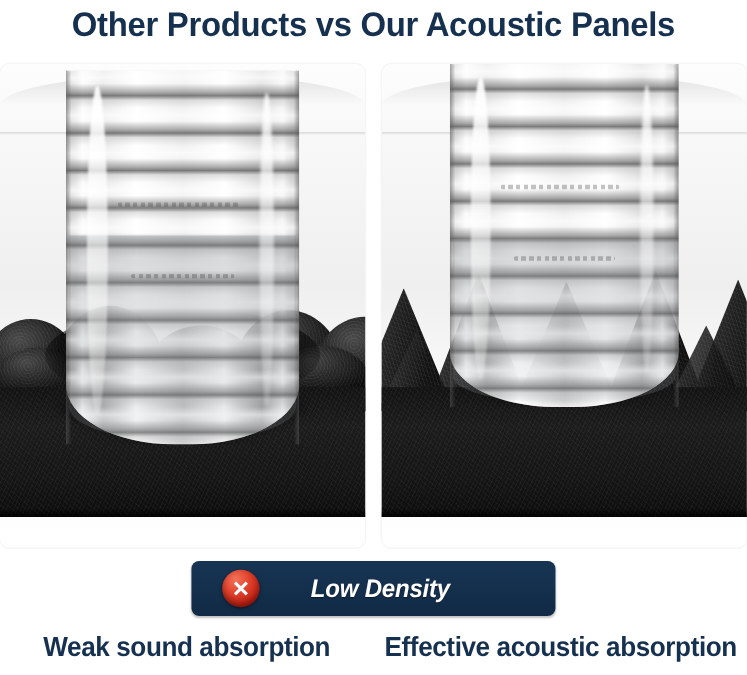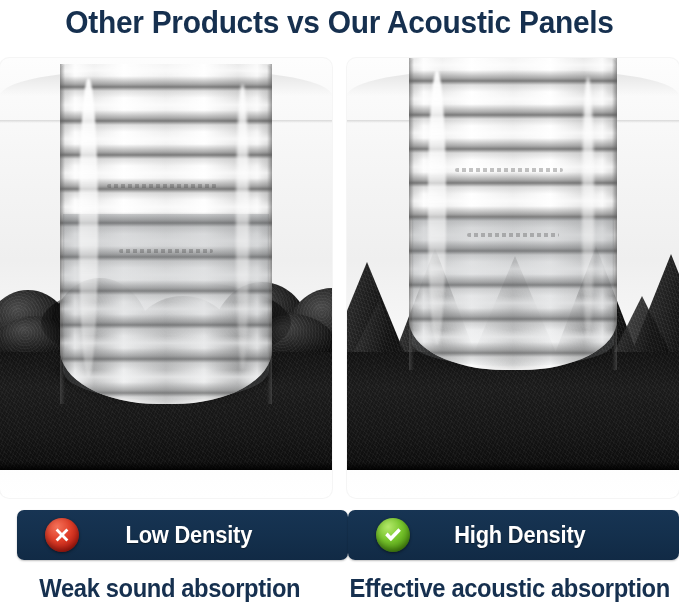--- a/index.html
+++ b/index.html
@@ -270,21 +270,22 @@
   }
 
   
   .badge-row {
     position: absolute;
     top: 510px;
     left: 0;
     width: 679px;
     height: 32px;
     display: flex;
-    justify-content: flex-end;
+    justify-content: center;
+    font-style: italic;
   }
   .badge {
     width: 331px;
     height: 50px;
     border-radius: 7px;
     background: linear-gradient(to bottom, #173453 0%, #14304d 48%, #112a45 100%);
     display: flex;
     align-items: center;
     box-shadow: 0 1px 2px rgba(0,0,0,0.25);
   }
@@ -426,26 +427,18 @@
 
   <div class="badge">
     <span class="badge-icon bad">
       <svg width="20" height="20" viewBox="0 0 20 20" aria-hidden="true">
         <path d="M5.6 3.6 L10 8 L14.4 3.6 L16.4 5.6 L12 10 L16.4 14.4 L14.4 16.4 L10 12 L5.6 16.4 L3.6 14.4 L8 10 L3.6 5.6 Z" fill="#ffffff"></path>
       </svg>
     </span>
     <span class="badge-label">Low Density</span>
   </div>
 
-  <div class="badge">
-    <span class="badge-icon good">
-      <svg width="22" height="22" viewBox="0 0 22 22" aria-hidden="true">
-        <path d="M3.2 11.2 L5.6 8.6 L8.9 12.0 L16.4 4.2 L18.9 6.7 L8.9 17.2 Z" fill="#ffffff"></path>
-      </svg>
-    </span>
-    <span class="badge-label">High Density</span>
-  </div>
 </div>
 
 <div class="caption-row">
   <div class="caption">Weak sound absorption</div>
   <div class="caption">Effective acoustic absorption</div>
 </div>
 
 </body></html>

